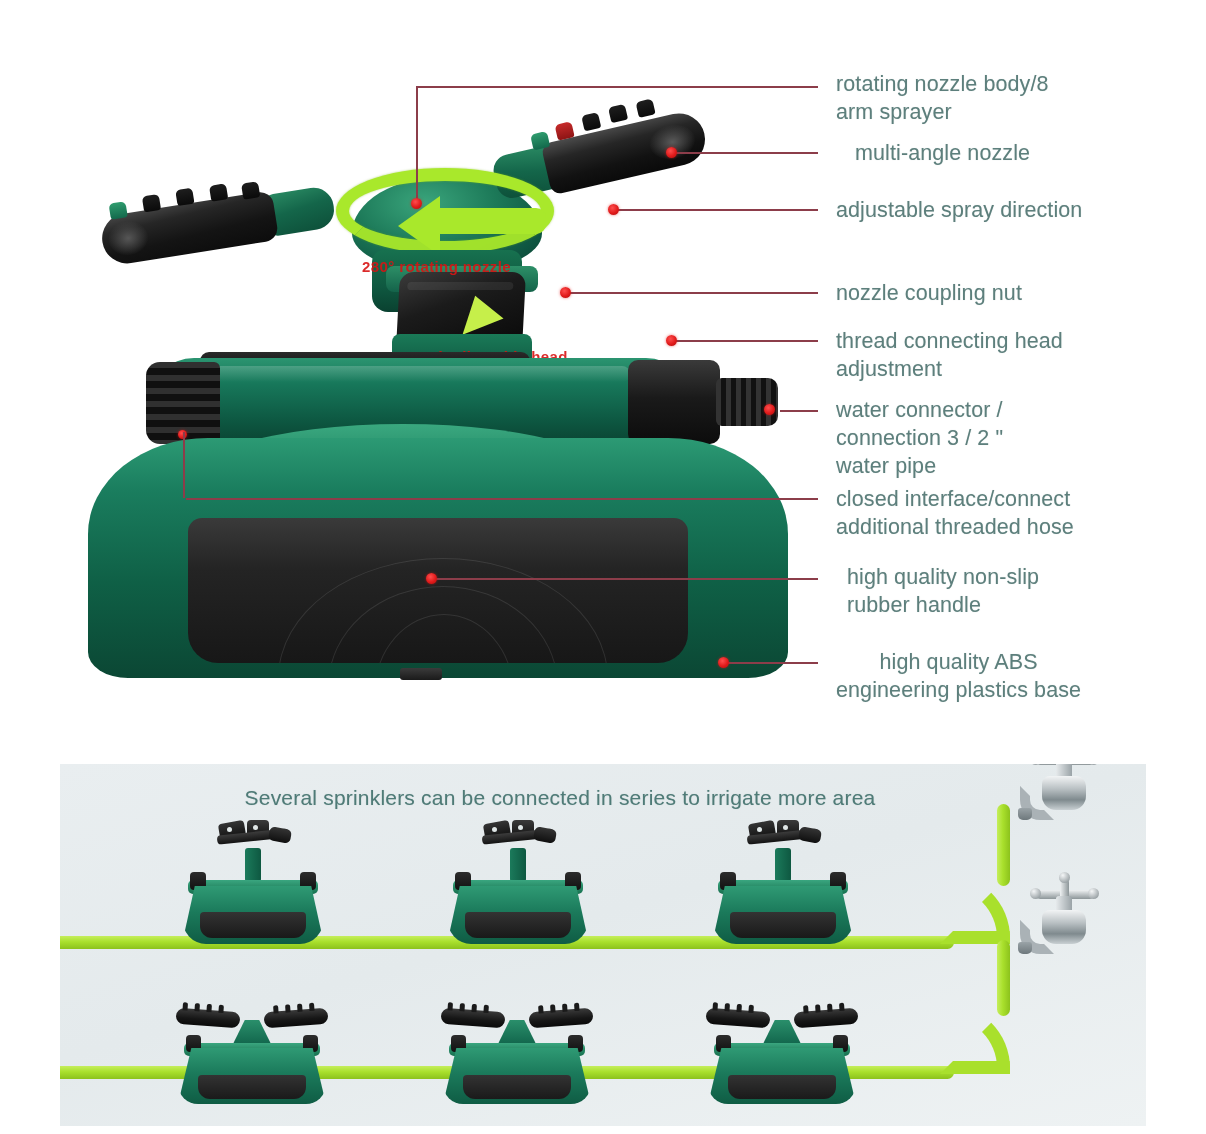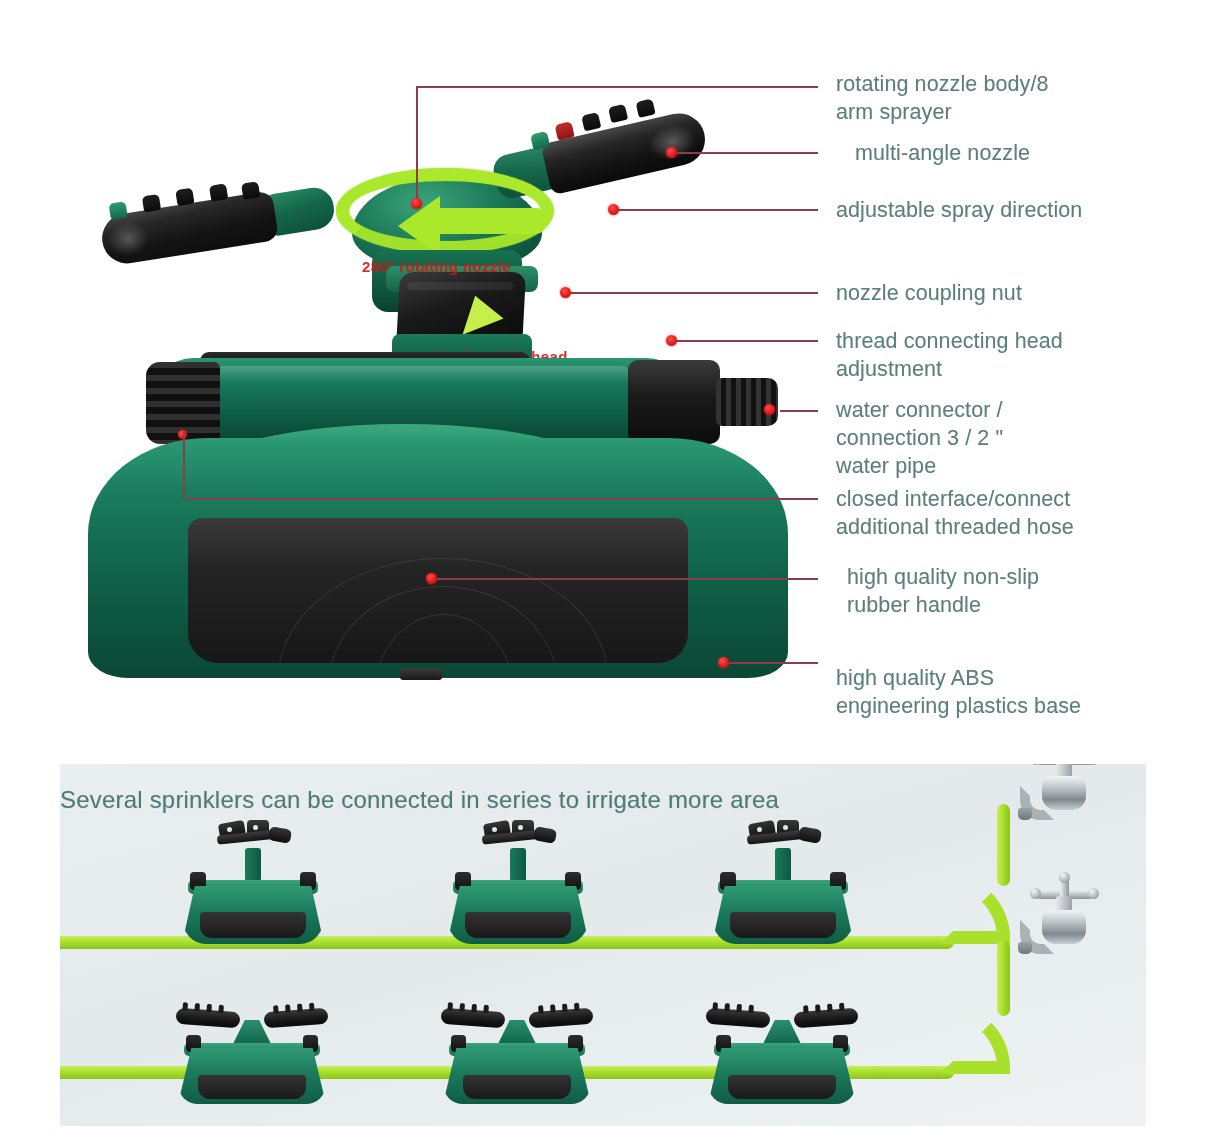--- a/index.html
+++ b/index.html
@@ -210,21 +210,22 @@
   }
 
   
   #bottom-panel {
     position:absolute; left:60px; top:764px; width:1086px; height:362px;
     background: linear-gradient(165deg,#e9eef0 0%, #e4eaec 45%, #eef2f3 100%);
     overflow:hidden;
   }
   #panel-title {
     position:absolute; left:0; top:22px; width:1000px;
-    color:#4f7b77; font-size:24px; font-weight:400; letter-spacing:.2px;
+    text-align:center;
+    color:#4f7b77; font-size:21px; font-weight:400; letter-spacing:.2px;
     text-shadow: 0 0 1px rgba(79,123,119,.3);
   }
   .hose {
     position:absolute; height:13px;
     background: linear-gradient(180deg,#c5ee5c 0%, #a9e02c 45%, #8cc21c 100%);
     border-radius: 7px;
   }
   .hose-curve {
     position:absolute;
     border: 13px solid #a9e02c;
@@ -476,21 +477,21 @@
     <div class="callout" style="left:836px; top:396px;">water connector /
 connection 3 / 2 "
 water pipe</div>
 
     <div class="callout" style="left:836px; top:485px;">closed interface/connect
 additional threaded hose</div>
 
     <div class="callout" style="left:836px; top:563px;margin-left:11px;">high quality non-slip
 rubber handle</div>
 
-    <div class="callout" style="left:836px; top:664px;">high quality ABS
+    <div class="callout" style="left:836px; top:648px;text-align:center;">high quality ABS
 engineering plastics base</div>
   </div>
 
   <div id="bottom-panel">
 
     <div id="panel-title">Several sprinklers can be connected in series to irrigate more area</div>
 
     <div class="hose" style="left:-6px; top:172px; width:900px;"></div>
 
     <div class="hose-curve" style="left:880px; top:110px; width:70px; height:70px;"></div>

